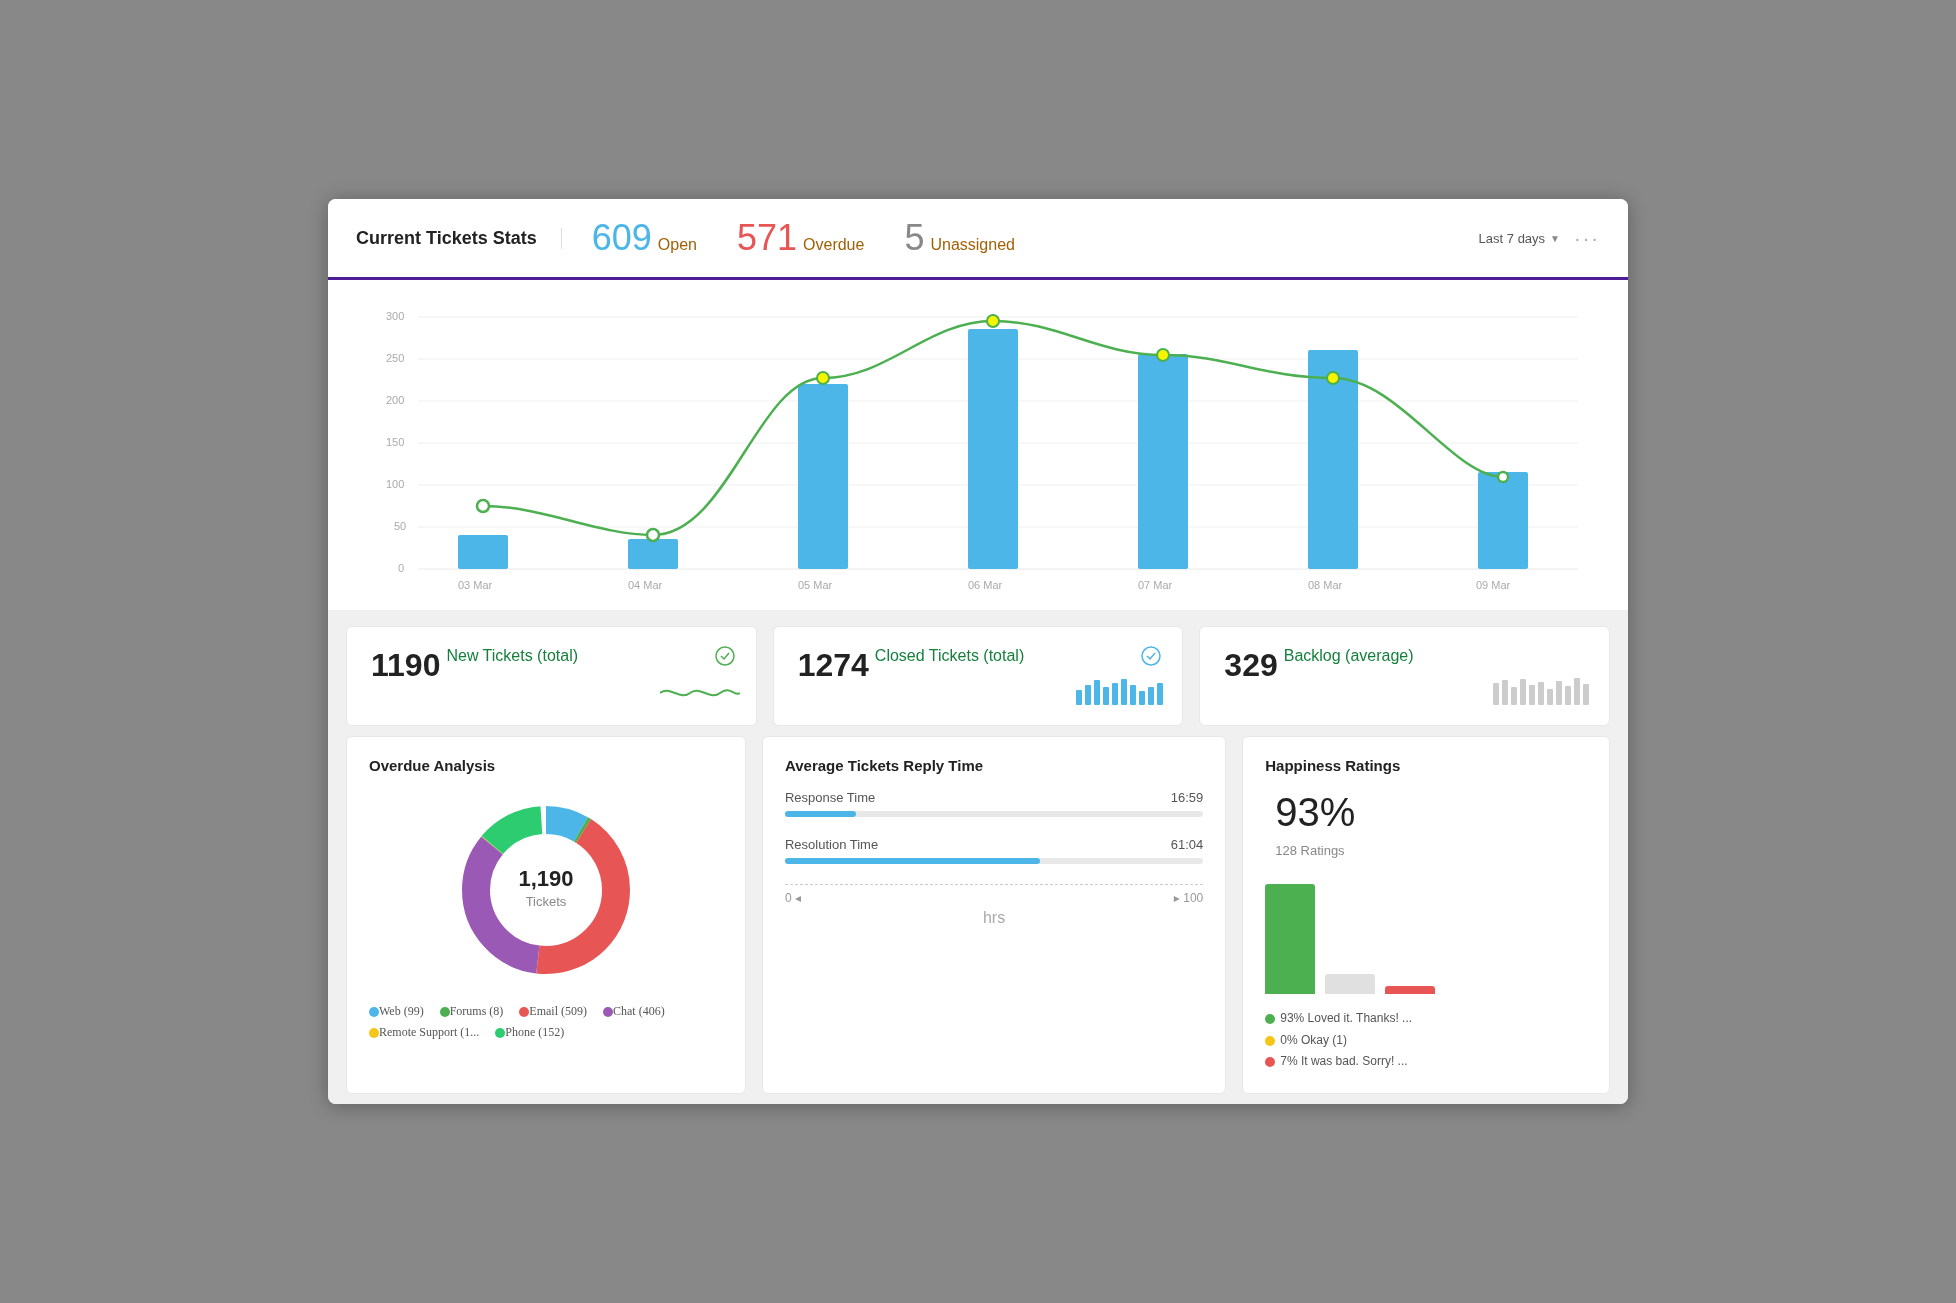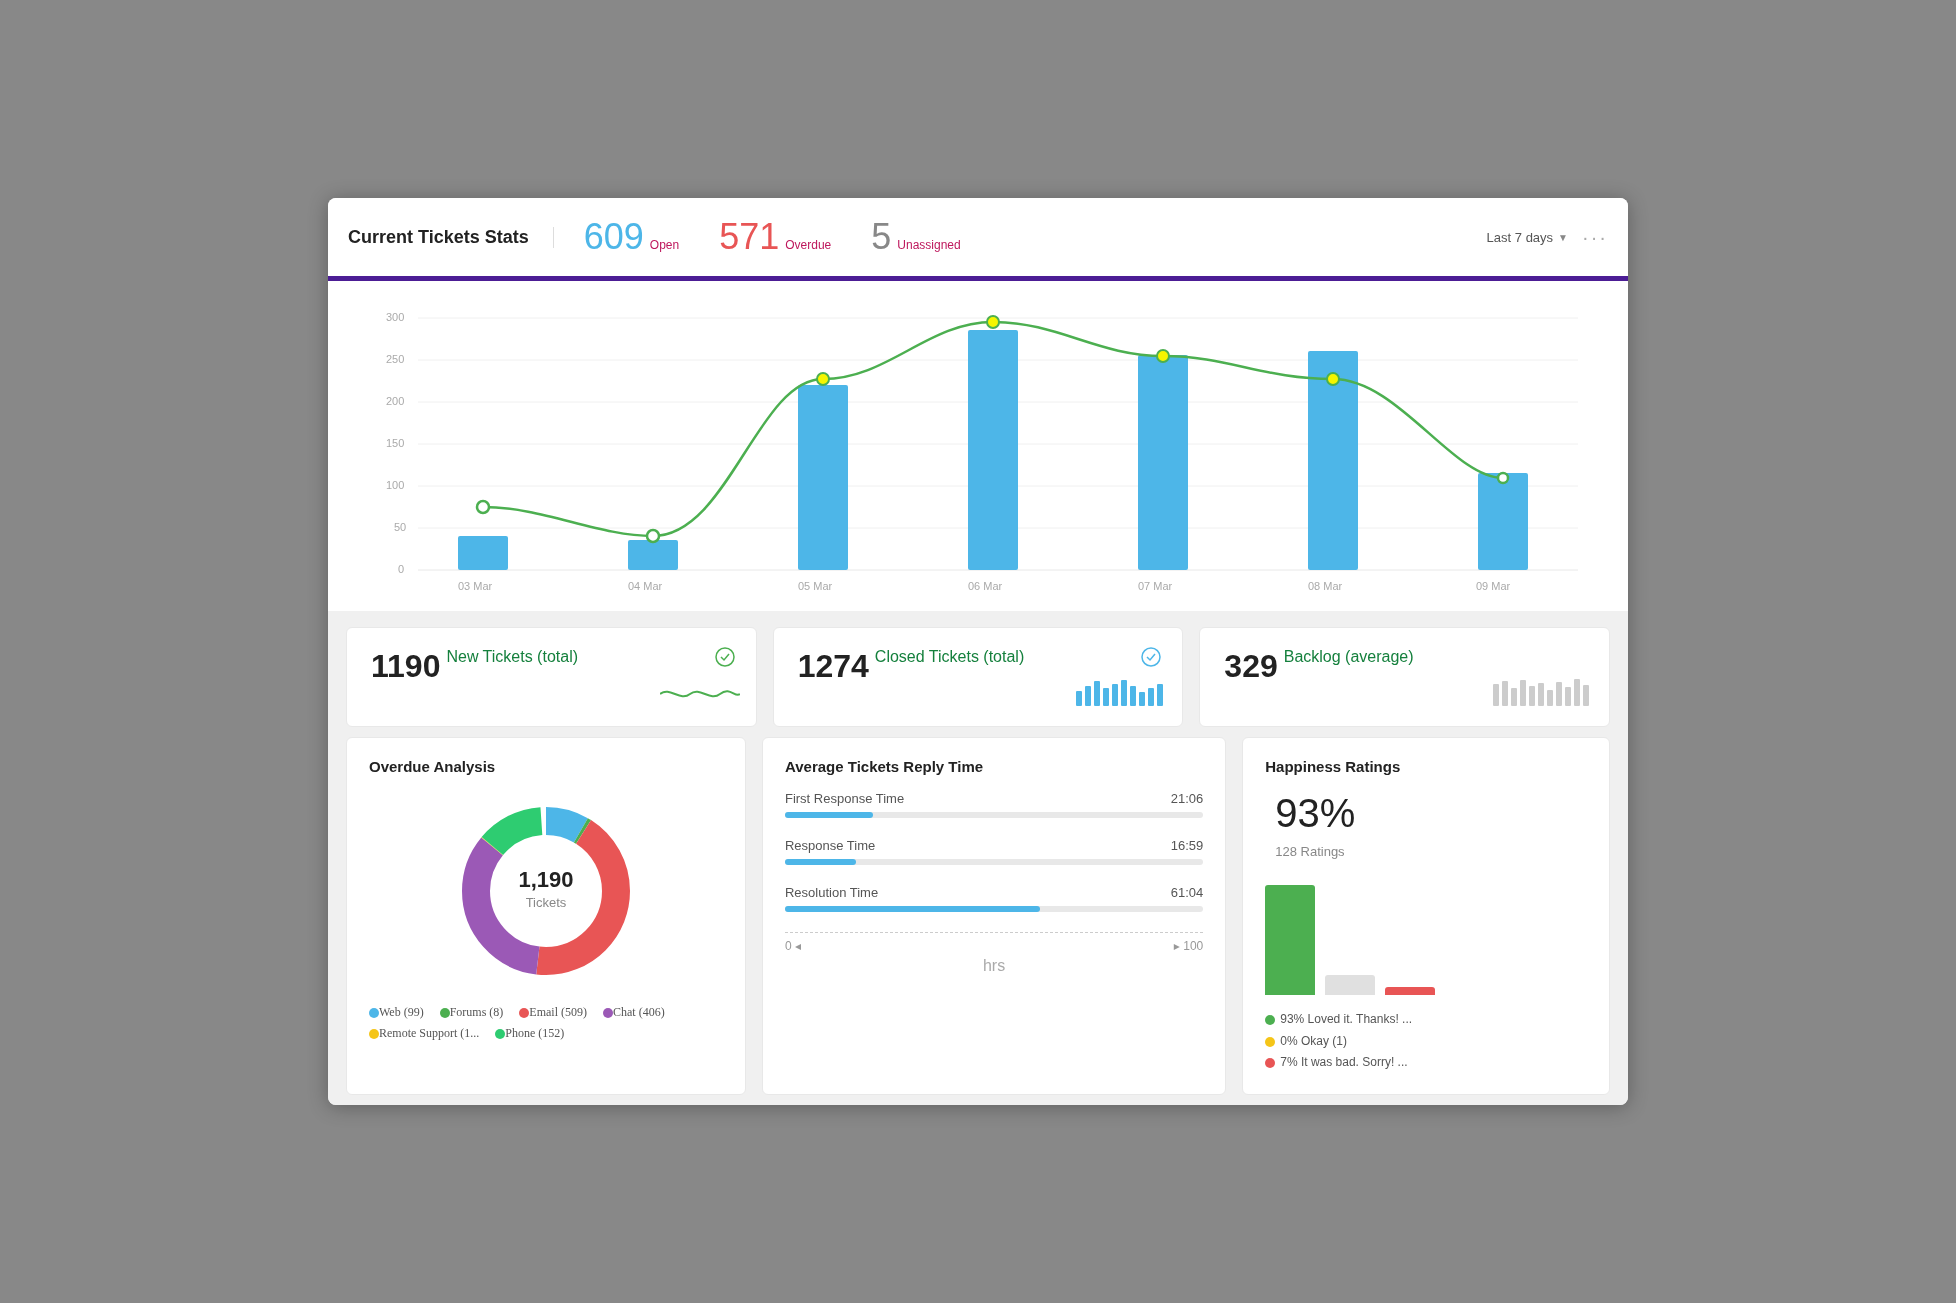--- a/index.html
+++ b/index.html
@@ -16,22 +16,22 @@
       width: 1300px;
       border-radius: 8px;
       overflow: hidden;
       box-shadow: 0 2px 20px rgba(0,0,0,0.3);
     }
     
     .header {
       background: #fff;
       display: flex;
       align-items: center;
-      padding: 18px 20px;
-      border-bottom: 5px solid #4c1d95;
+      padding: 18px 28px;
+      border-bottom: 3px solid #4c1d95;
       gap: 0;
     }
     .header-title {
       font-size: 18px;
       font-weight: 600;
       color: #222;
       padding-right: 24px;
       border-right: 1px solid #ddd;
       white-space: nowrap;
     }
@@ -45,22 +45,22 @@
     .stat-item {
       display: flex;
       align-items: baseline;
       gap: 6px;
     }
     .stat-number {
       font-size: 36px;
       font-weight: 300;
     }
     .stat-label {
-      font-size: 12px;
-      color: #be185d;
+      font-size: 16px;
+      color: #a16207;
     }
     .stat-open .stat-number { color: #4db6e8; }
     .stat-overdue .stat-number { color: #e85555; }
     .stat-unassigned .stat-number { color: #888; }
     .header-right {
       display: flex;
       align-items: center;
       gap: 14px;
     }
     .time-filter {
@@ -461,29 +461,20 @@
         <div class="legend-item">
           <span class="legend-dot" style="background:#2ecc71"></span>
           <span>Phone (152)</span>
         </div>
       </div>
     </div>
 
     <div class="bottom-card avg-reply-card">
       <div class="section-title">Average Tickets Reply Time</div>
 
-      <div class="reply-row">
-        <div class="reply-row-header">
-          <span>First Response Time</span>
-          <span class="reply-time-val">21:06</span>
-        </div>
-        <div class="progress-bar-bg">
-          <div class="progress-bar-fill" style="width:21%"></div>
-        </div>
-      </div>
 
       <div class="reply-row">
         <div class="reply-row-header">
           <span>Response Time</span>
           <span class="reply-time-val">16:59</span>
         </div>
         <div class="progress-bar-bg">
           <div class="progress-bar-fill" style="width:17%"></div>
         </div>
       </div>

